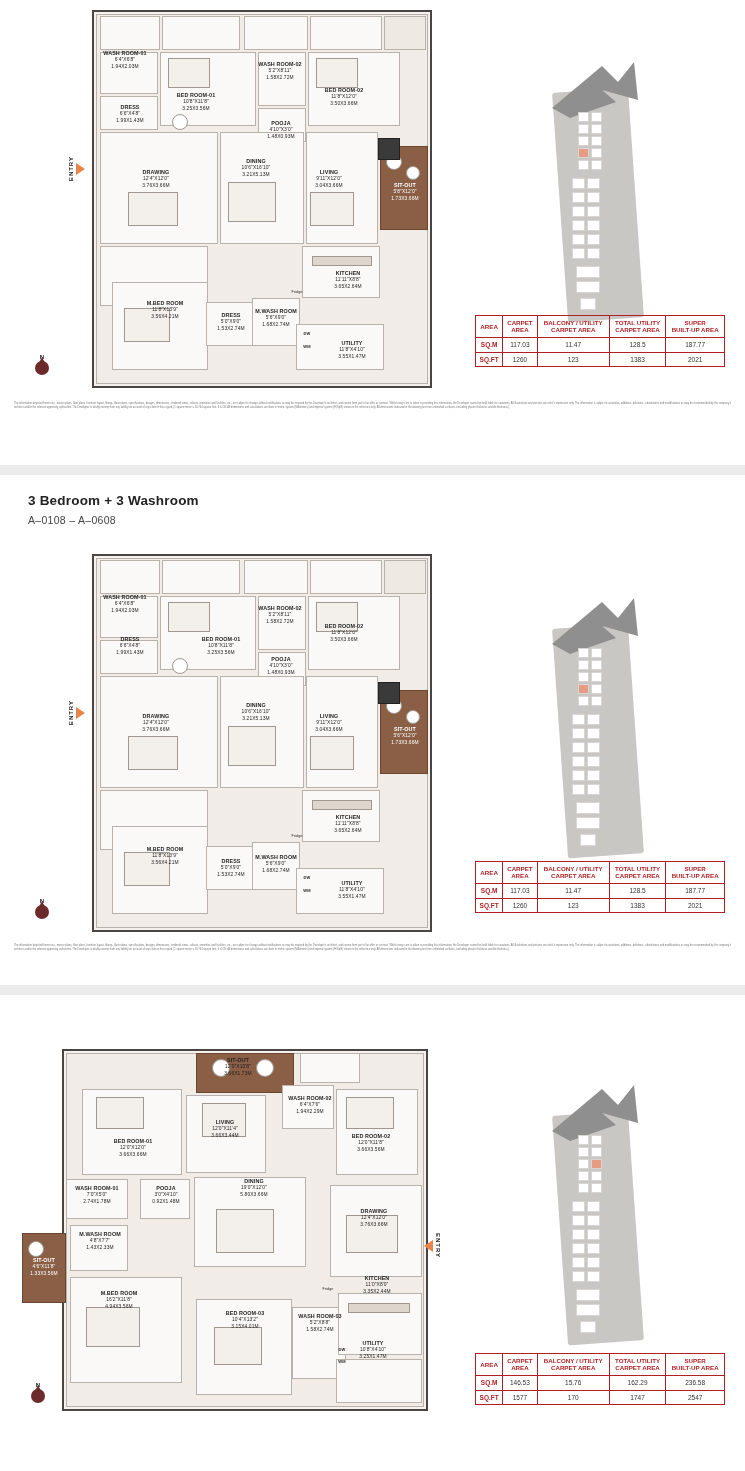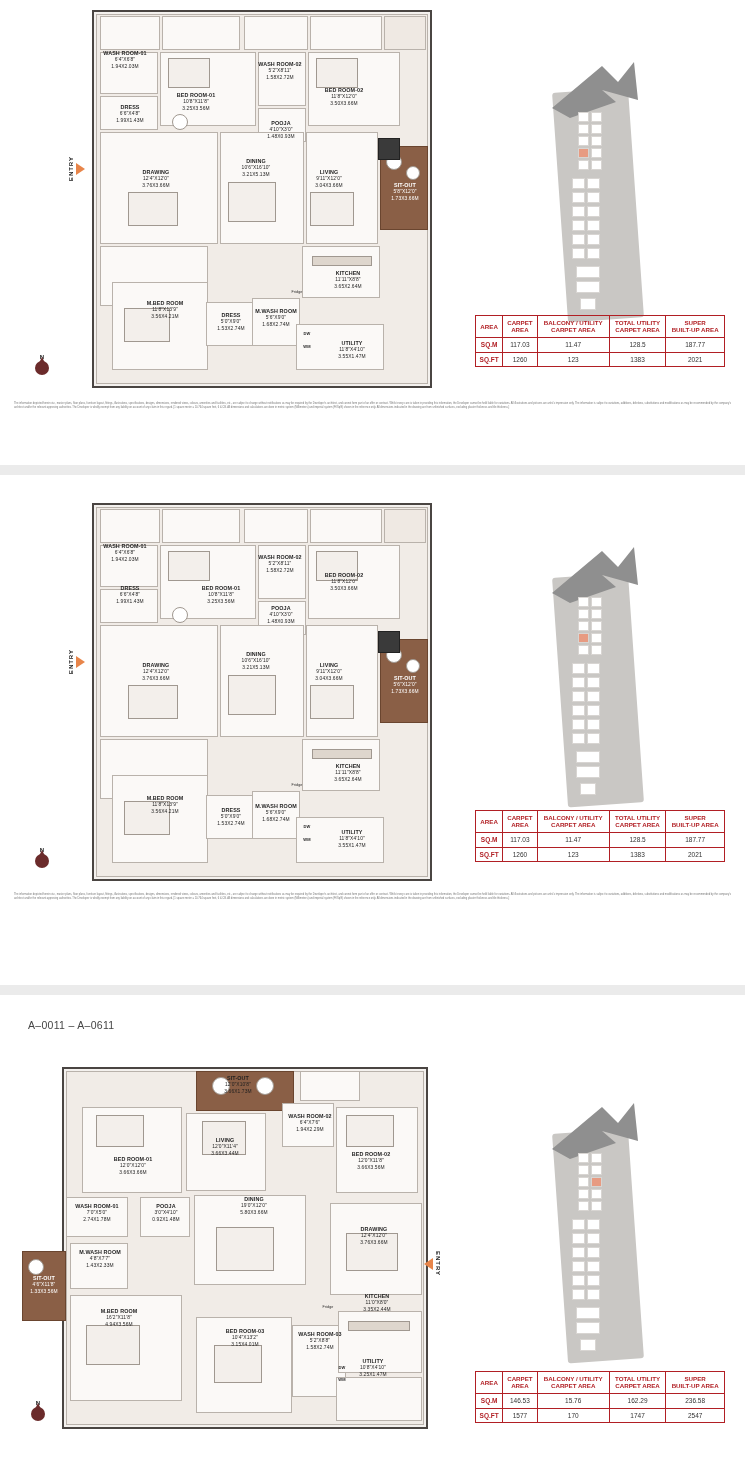--- a/index.html
+++ b/index.html
@@ -343,20 +343,24 @@
         </table>
       </div>
 
       <div class="disclaimer" style="position:absolute;left:0;top:402px;width:745px;">The information depicted herein viz., master plans, floor plans, furniture layout, fittings, illustrations, specifications, designs, dimensions, rendered views, colours, amenities and facilities, etc., are subject to change without notifications as may be required by the Developer's architect, and cannot form part of an offer or contract. Whilst every care is taken in providing this information, the Developer cannot be held liable for variations. All illustrations and pictures are artist's impression only. The information is subject to variations, additions, deletions, substitutions and modifications as may be recommended by the company's architect and/or the relevant approving authorities. The Developer is wholly exempt from any liability on account of any claim in this regard. [1 square meter = 10.764 square feet, 6 &amp; CB. All dimensions and calculations are done in metric system (Millimeters) and imperial system (Ft/Sq/ft) shown in the reference only. All dimensions indicated in the drawing are from unfinished surfaces, excluding plaster thickness and tile thickness.]</div>
     </div>
   </div>
 
   <div class="sec-divider"></div>
 
   <div class="section" style="height:510px;">
+    <div class="sec-head">
+      <div class="sec-title">3 Bedroom + 3 Washroom</div>
+      <div class="sec-sub">A–0108 – A–0608</div>
+    </div>
     <div class="sec-body" style="height:440px;">
 
       <div class="plan" style="position:absolute;left:0;top:18px;width:460px;height:400px;">
         <div class="plan-frame" style="left:92px;top:4px;width:340px;height:378px;"></div>
         <div class="room shade" style="left:96px;top:8px;width:332px;height:370px;"></div>
 
         <div class="room" style="left:100px;top:10px;width:60px;height:34px;"></div>
         <div class="room" style="left:162px;top:10px;width:78px;height:34px;"></div>
         <div class="room" style="left:244px;top:10px;width:64px;height:34px;"></div>
         <div class="room" style="left:310px;top:10px;width:72px;height:34px;"></div>
@@ -552,21 +556,20 @@
       </div>
 
       <div class="disclaimer" style="position:absolute;left:0;top:418px;width:745px;">The information depicted herein viz., master plans, floor plans, furniture layout, fittings, illustrations, specifications, designs, dimensions, rendered views, colours, amenities and facilities, etc., are subject to change without notifications as may be required by the Developer's architect, and cannot form part of an offer or contract. Whilst every care is taken in providing this information, the Developer cannot be held liable for variations. All illustrations and pictures are artist's impression only. The information is subject to variations, additions, deletions, substitutions and modifications as may be recommended by the company's architect and/or the relevant approving authorities. The Developer is wholly exempt from any liability on account of any claim in this regard. [1 square meter = 10.764 square feet, 6 &amp; CB. All dimensions and calculations are done in metric system (Millimeters) and imperial system (Ft/Sq/ft) shown in the reference only. All dimensions indicated in the drawing are from unfinished surfaces, excluding plaster thickness and tile thickness.]</div>
     </div>
   </div>
 
   <div class="sec-divider"></div>
 
   <div class="section" style="height:466px;">
     <div class="sec-head">
-      <div class="sec-sub">A–0011 – A–0611</div>
     </div>
     <div class="sec-body" style="height:400px;">
 
       <div class="plan" style="position:absolute;left:0;top:18px;width:460px;height:385px;">
         <div class="plan-frame" style="left:62px;top:12px;width:366px;height:362px;"></div>
         <div class="room shade" style="left:66px;top:16px;width:358px;height:354px;"></div>
 
         <div class="room wood" style="left:196px;top:16px;width:98px;height:40px;"></div>
 
         <div class="room" style="left:300px;top:16px;width:60px;height:30px;"></div>

